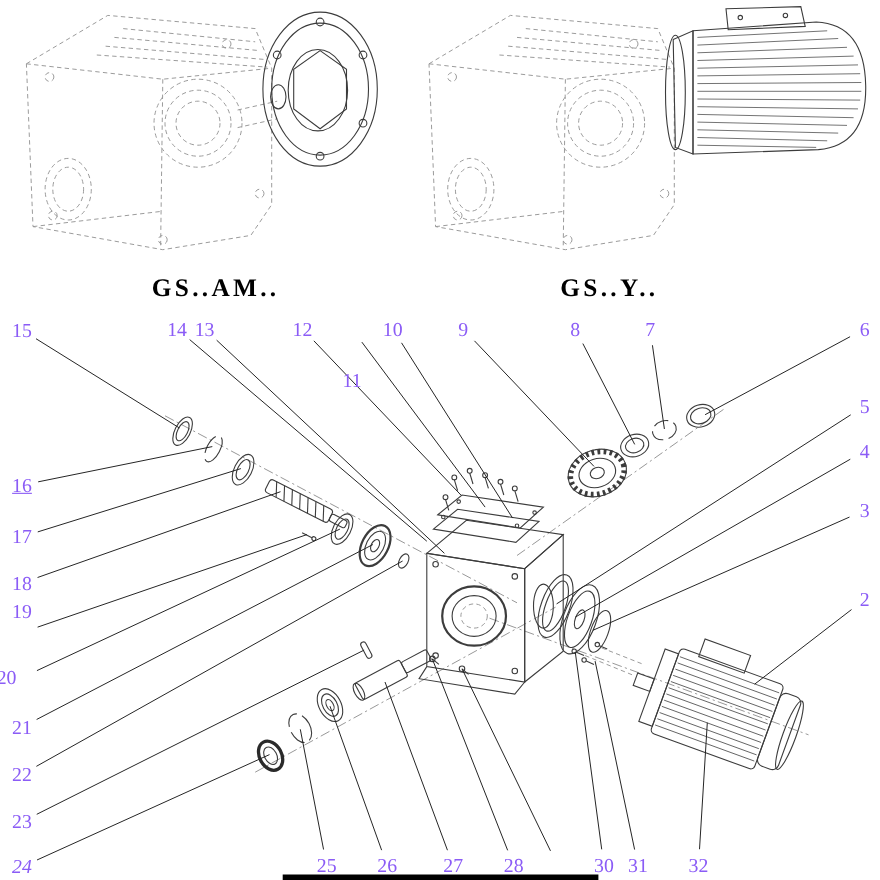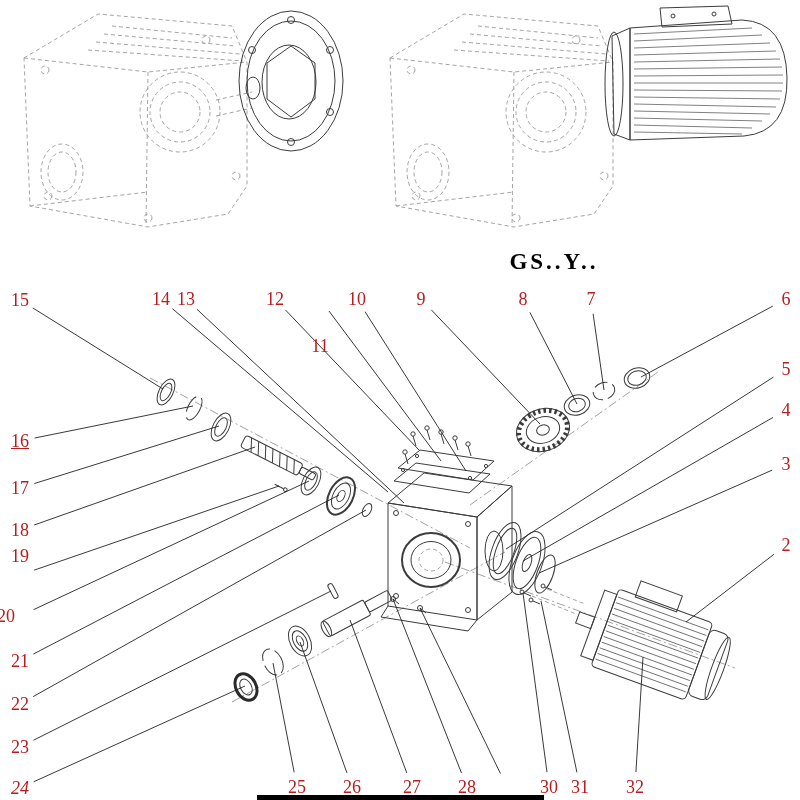--- a/index.html
+++ b/index.html
@@ -8,21 +8,21 @@
     overflow:hidden;font-family:"Liberation Serif","DejaVu Serif",serif;
   }
   svg{position:absolute;left:0;top:0;}
   .view-label{
     position:absolute;transform:translate(-50%,-50%);
     font-size:23px;font-weight:bold;letter-spacing:3px;color:#000;
     font-family:"Liberation Serif","DejaVu Serif",serif;white-space:nowrap;
   }
   .callout{
     position:absolute;transform:translate(-50%,-50%);
-    font-size:18px;color:#b91c1c;line-height:1;
+    font-size:18px;color:#8b5cf6;line-height:1;
     font-family:"Liberation Serif","DejaVu Serif",serif;
   }
   .footer-bar{position:absolute;left:257px;top:795px;width:287px;height:5px;background:#000;}
   
   .ln{fill:none;stroke:#3c3c3c;stroke-width:1;}
   .ln2{fill:none;stroke:#3c3c3c;stroke-width:2;}
   .dash{fill:none;stroke:#9a9a9a;stroke-width:0.9;stroke-dasharray:4 3;}
   .cdash{fill:none;stroke:#8a8a8a;stroke-width:0.8;stroke-dasharray:9 3 2 3;}
   .fin{stroke:#4a4a4a;stroke-width:0.7;}
   #leader-lines line{stroke:#222;stroke-width:0.9;}
@@ -315,20 +315,21 @@
         <line x1="346.936452544668" y1="772.8804926726319" x2="300" y2="642"></line>
         <line x1="406.779316290129" y1="772.9378358137345" x2="350" y2="620"></line>
         <line x1="461.50602753337915" y1="773.0423402199361" x2="393" y2="599"></line>
         <line x1="500.4429561127549" y1="773.5090706227946" x2="420" y2="608"></line>
         <line x1="547.0075052075309" y1="772.1329234715771" x2="523" y2="593"></line>
         <line x1="576.9217773355407" y1="772.3192457541171" x2="541" y2="601"></line>
         <line x1="635.921334033775" y1="772.028321951157" x2="643" y2="657"></line>
       </g>
 </svg>
 
+<div class="view-label" style="left:196px;top:262px">GS..AM..</div>
 <div class="view-label" style="left:554px;top:262px">GS..Y..</div>
 
 <div id="callout-layer">
       <span class="callout" style="left: 20px; top: 300px;">15</span>
       <span class="callout" style="left: 161px; top: 299px;">14</span>
       <span class="callout" style="left: 186px; top: 299px;">13</span>
       <span class="callout" style="left: 275px; top: 299px;">12</span>
       <span class="callout" style="left: 320px; top: 299px; margin-top: 47px;">11</span>
       <span class="callout" style="left: 357px; top: 299px;">10</span>
       <span class="callout" style="left: 421px; top: 299px;">9</span>

